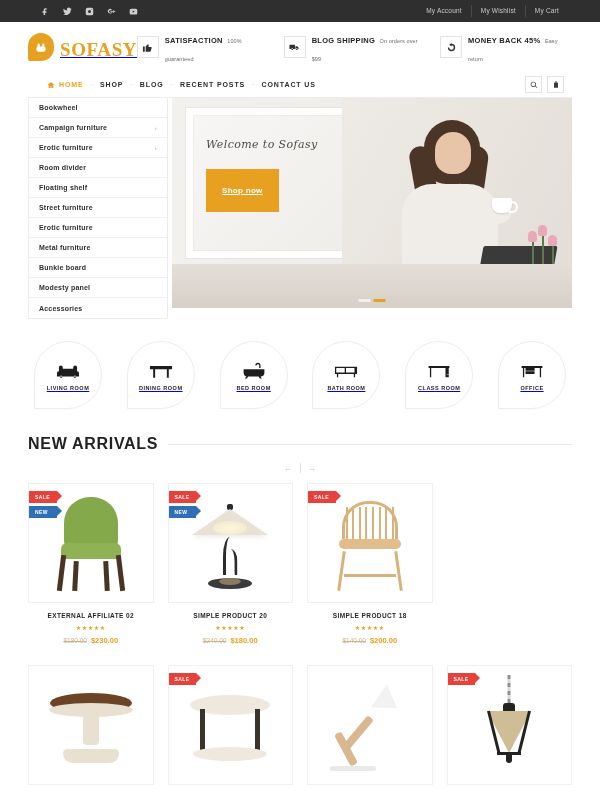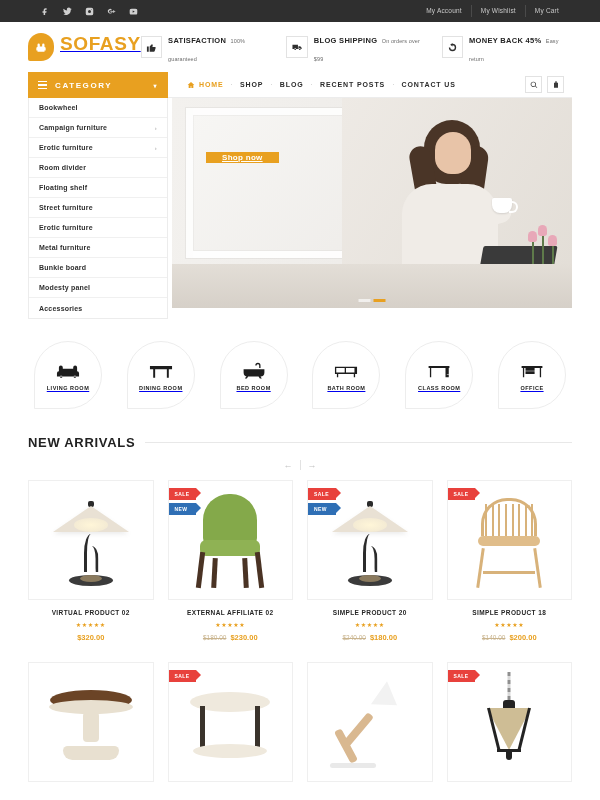--- a/index.html
+++ b/index.html
@@ -28,21 +28,21 @@
     padding: 0 9px; text-decoration: none; line-height: 12px;
     border-left: 1px solid #4a4a4a; white-space: nowrap;
   }
   .toplinks a:first-child { border-left: none; }
 
   
   .header {
     height: 50px; background: #fff; display: flex; align-items: center;
     padding: 0 28px;
   }
-  .logo { display: flex; align-items: flex-start; gap: 6px; }
+  .logo { display: flex; align-items: flex-end; gap: 6px; font-family: Liberation Serif, serif; }
   .logo-mark {
     width: 26px; height: 28px; background: #e8a020;
     border-radius: 13px 13px 13px 2px;
     display: flex; align-items: center; justify-content: center;
     position: relative;
   }
   .logo-mark svg { width: 14px; height: 14px; fill: #fff; }
   .logo-text {
     font-size: 19px; font-weight: bold; color: #e8a020;
     letter-spacing: .6px;
@@ -126,21 +126,21 @@
   .hero-txt { position: absolute; left: 34px; top: 40px; z-index: 4; }
   .hero-welcome {
     font-family: "DejaVu Serif", serif; font-style: italic;
     font-size: 11px; color: #4c4c4c; letter-spacing: .4px; margin-bottom: 4px;
   }
   .hero-title {
     font-size: 23px; font-weight: bold; color: #262626; letter-spacing: -.3px;
   }
   .hero-btn {
     display: inline-block; margin-top: 14px; background: #e8a020; color: #fff;
-    font-size: 8px; font-weight: bold; padding: 1px 16px; letter-spacing: .3px;
+    font-size: 8px; font-weight: bold; padding: 17px 16px; letter-spacing: .3px;
   }
   
   .scene { position: absolute; right: 0; bottom: 0; width: 230px; height: 210px; }
   .s-wall { position: absolute; inset: 0; background: linear-gradient(120deg,#eeeae5,#e2ddd6); }
   .s-hair {
     position: absolute; right: 92px; top: 22px; width: 56px; height: 64px;
     background: #4a3527; border-radius: 28px 28px 22px 22px;
   }
   .s-face {
     position: absolute; right: 101px; top: 34px; width: 36px; height: 42px;
@@ -214,21 +214,21 @@
     gap: 5px;
   }
   .room svg { width: 26px; height: 20px; fill: #1d1d1d; }
   .room span {
     font-size: 5.5px; font-weight: bold; color: #222; letter-spacing: .5px;
   }
 
   
   .sec-head { display: flex; align-items: center; padding: 8px 28px 0; gap: 10px; }
   .sec-head h2 {
-    font-size: 13px; font-weight: bold; color: #222; letter-spacing: .7px; text-align: right;
+    font-size: 16px; font-weight: bold; color: #222; letter-spacing: .7px; text-align: right;
   }
   .sec-rule { flex: 1; height: 1px; background: #e8e8e8; }
   .carousel-nav {
     display: flex; justify-content: center; gap: 0; padding: 10px 0 4px;
     align-items: center;
   }
   .carousel-nav span {
     font-size: 9px; color: #c2c2c2; padding: 0 7px; line-height: 10px;
   }
   .carousel-nav span:first-child { border-right: 1px solid #e2e2e2; }
@@ -416,29 +416,20 @@
       </span>
       <span class="feature-txt">
         <span class="ft-title">MONEY BACK 45%</span>
         <span class="ft-sub">Easy return</span>
       </span>
     </div>
   </div>
 </div>
 
 <div class="navrow">
-  <div class="cat-btn">
-    <span class="burger">
-        <i></i>
-        <i></i>
-        <i></i>
-      </span>
-    <span>CATEGORY</span>
-    <span class="cat-caret">▾</span>
-  </div>
   <div class="mainnav">
     <ul>
       <li>
           <a class="active" href="#">
         <svg class="home-ico" viewBox="0 0 24 24">
               <path d="M12 3L2 12h3v9h6v-6h2v6h6v-9h3z"></path>
             </svg>
         <span>HOME</span>
       </a>
         </li>
@@ -538,20 +529,21 @@
           <i></i>
           <i></i>
           <b></b>
           <b></b>
           <b></b>
         </div>
       <div class="s-clock"></div>
     </div>
     <div class="hero-floor"></div>
     <div class="hero-txt">
+      <div class="hero-welcome">Welcome to Sofasy</div>
       <a class="hero-btn" href="#">Shop now</a>
     </div>
     <div class="hero-dots">
       <i></i>
       <i class="on"></i>
     </div>
   </div>
 </div>
 
 <div class="rooms">
@@ -597,78 +589,60 @@
   <h2>NEW ARRIVALS</h2>
   <div class="sec-rule"></div>
 </div>
 <div class="carousel-nav">
   <span>←</span>
   <span>→</span>
 </div>
 
 <div class="products">
 
+
   <div class="card">
     <div class="thumb">
+      <div class="badges">
+        <span class="badge sale">SALE</span>
+        <span class="badge new">NEW</span>
+      </div>
+      <div class="art">
+        <div class="gc-leg l3"></div>
+          <div class="gc-leg l4"></div>
+        <div class="gc-back"></div>
+          <div class="gc-seat"></div>
+        <div class="gc-leg l1"></div>
+          <div class="gc-leg l2"></div>
+      </div>
+    </div>
+    <div class="p-name">EXTERNAL AFFILIATE 02</div>
+    <div class="stars">★★★★★</div>
+    <div class="price">
+      <span class="old">$180.00</span>
+      <span class="cur">$230.00</span>
+    </div>
+  </div>
+
+  <div class="card">
+    <div class="thumb">
+      <div class="badges">
+        <span class="badge sale">SALE</span>
+        <span class="badge new">NEW</span>
+      </div>
       <div class="art">
         <div class="lamp-top"></div>
           <div class="lamp-shade"></div>
           <div class="lamp-glow"></div>
         <div class="lamp-neck"></div>
           <div class="lamp-neck2"></div>
         <div class="lamp-base"></div>
           <div class="lamp-base2"></div>
       </div>
     </div>
-    <div class="p-name">VIRTUAL PRODUCT 02</div>
-    <div class="stars">★★★★★</div>
-    <div class="price">
-      <span class="cur">$320.00</span>
-    </div>
-  </div>
-
-  <div class="card">
-    <div class="thumb">
-      <div class="badges">
-        <span class="badge sale">SALE</span>
-        <span class="badge new">NEW</span>
-      </div>
-      <div class="art">
-        <div class="gc-leg l3"></div>
-          <div class="gc-leg l4"></div>
-        <div class="gc-back"></div>
-          <div class="gc-seat"></div>
-        <div class="gc-leg l1"></div>
-          <div class="gc-leg l2"></div>
-      </div>
-    </div>
-    <div class="p-name">EXTERNAL AFFILIATE 02</div>
-    <div class="stars">★★★★★</div>
-    <div class="price">
-      <span class="old">$180.00</span>
-      <span class="cur">$230.00</span>
-    </div>
-  </div>
-
-  <div class="card">
-    <div class="thumb">
-      <div class="badges">
-        <span class="badge sale">SALE</span>
-        <span class="badge new">NEW</span>
-      </div>
-      <div class="art">
-        <div class="lamp-top"></div>
-          <div class="lamp-shade"></div>
-          <div class="lamp-glow"></div>
-        <div class="lamp-neck"></div>
-          <div class="lamp-neck2"></div>
-        <div class="lamp-base"></div>
-          <div class="lamp-base2"></div>
-      </div>
-    </div>
     <div class="p-name">SIMPLE PRODUCT 20</div>
     <div class="stars">★★★★★</div>
     <div class="price">
       <span class="old">$240.00</span>
       <span class="cur">$180.00</span>
     </div>
   </div>
 
   <div class="card">
     <div class="thumb">

